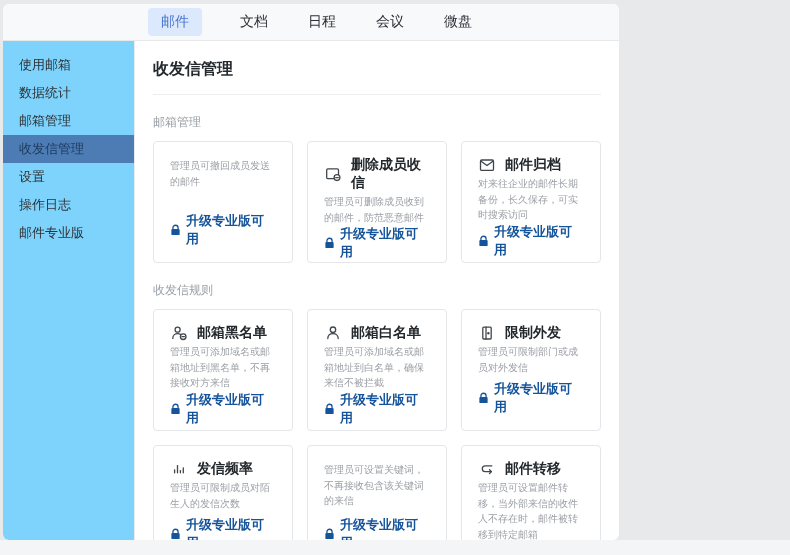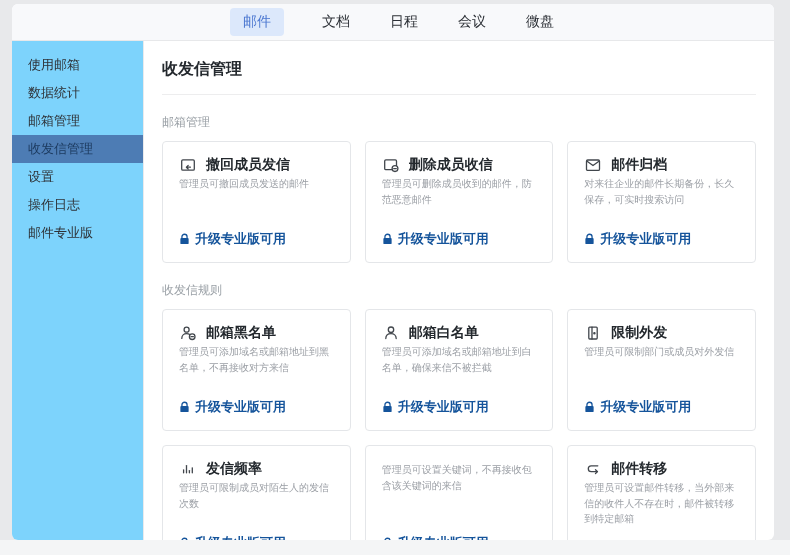--- a/index.html
+++ b/index.html
@@ -4,21 +4,21 @@
 <style>
   * { margin:0; padding:0; box-sizing:border-box; }
   html,body { width:790px; height:555px; }
   body {
     background:#e8e9eb;
     font-family:"Liberation Sans","DejaVu Sans",sans-serif;
     position:relative; overflow:hidden;
   }
   .bottom-strip { position:absolute; left:0; top:540px; width:790px; height:15px; background:#f4f5f6; }
   .app-window {
-    position:absolute; left:12px; top:4px; width:762px; height:536px;
+    position:absolute; left:3px; top:4px; width:616px; height:536px;
     background:#ffffff; border-radius:6px; overflow:hidden;
     display:flex; flex-direction:column;
   }
   
   .topbar {
     height:37px; flex:0 0 37px; background:#f8f9fb; border-bottom:1px solid #e7e8ea;
     display:flex; align-items:center; justify-content:center; gap:36px;
   }
   .nav-tab { font-size:14px; color:#2c3036; cursor:pointer; padding:5px 2px; border-radius:4px; }
   .nav-tab.selected { background:#dce8fb; color:#4a76d0; padding:5px 13px; }
@@ -78,29 +78,20 @@
       <div class="side-item">邮件专业版</div>
     </div>
 
     <div class="main">
       <div class="page-title">收发信管理</div>
 
       <div class="section-label">邮箱管理</div>
       <div class="card-grid">
 
         <div class="feature-card">
-          <div class="card-head">
-            <span class="cicon">
-              <svg viewBox="0 0 18 18">
-                  <rect x="2.7" y="3.8" width="12.6" height="10.4" rx="1.2"></rect>
-                  <path d="M11.4 11.2 H7.4 M7.4 11.2 l1.8 -1.8 M7.4 11.2 l1.8 1.8"></path>
-                </svg>
-            </span>
-            <span class="card-title">撤回成员发信</span>
-          </div>
           <div class="card-desc">管理员可撤回成员发送的邮件</div>
           <div class="card-action">
             <span class="lock">
                 <svg width="11" height="12" viewBox="0 0 12 13">
                   <path d="M3.2 5.4 V4.1 a2.8 2.8 0 0 1 5.6 0 v1.3" fill="none" stroke="currentColor" stroke-width="1.4"></path>
                   <rect x="1.5" y="5.4" width="9" height="6.6" rx="1" fill="currentColor"></rect>
                 </svg>
               </span>
             <span>升级专业版可用</span>
           </div>

